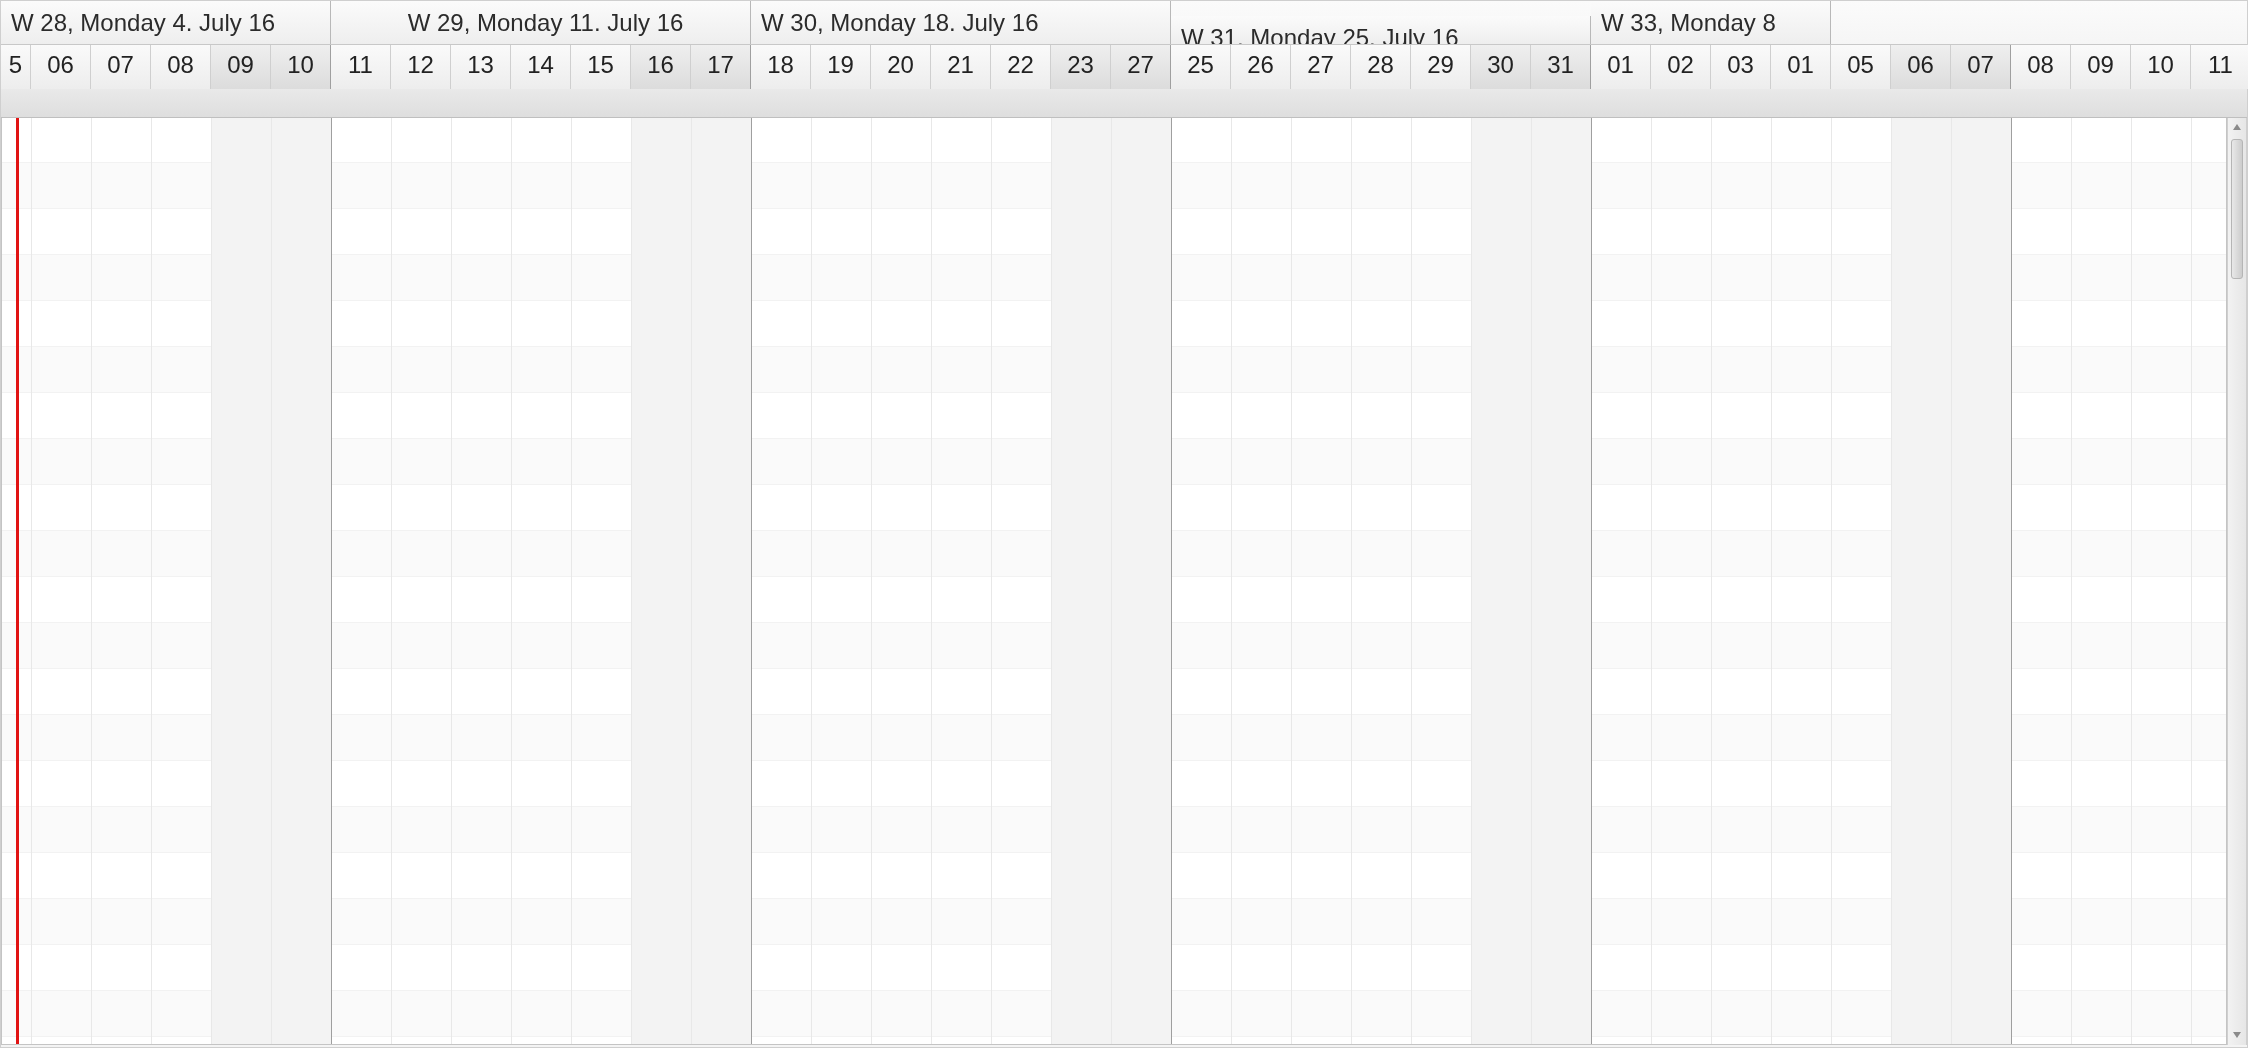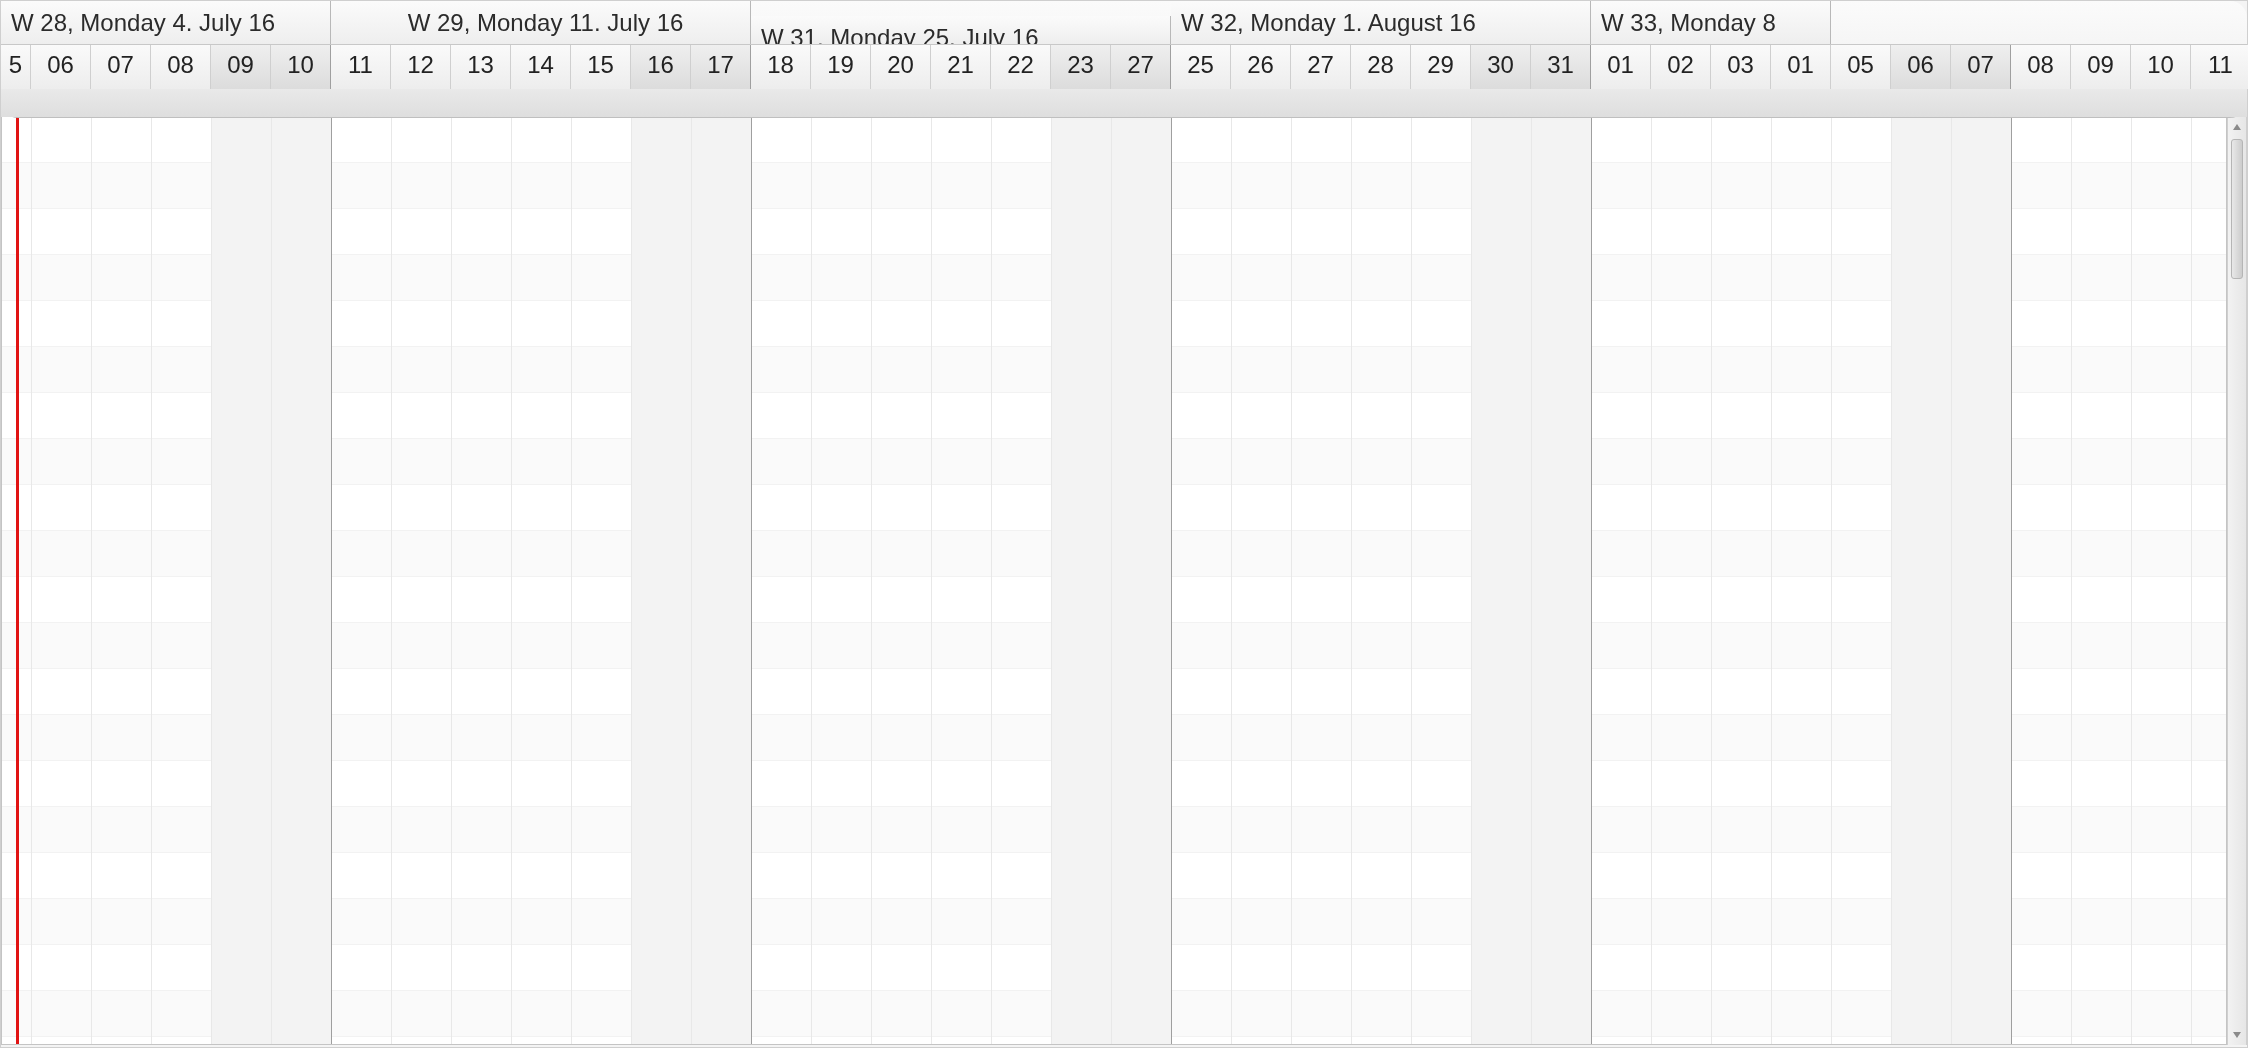--- a/index.html
+++ b/index.html
@@ -20,21 +20,20 @@
     border: 1px solid #cfcfcf;
   }
 
   
   .header {
     position: absolute;
     left: 0; right: 0; top: 0;
     border-bottom: 1px solid #bfbfbf;
     background: linear-gradient(#fbfbfb, #ececec);
     z-index: 5;
-    border-radius: 17px;
   }
   .header-weeks {
     display: flex;
     height: 44px;
     border-bottom: 1px solid #c8c8c8;
   }
   .header-week-cell {
     flex: 0 0 auto;
     border-right: 1px solid #b8b8b8;
     padding: 8px 0 0 10px;
@@ -151,22 +150,22 @@
 </style>
 </head>
 <body>
 
 <div class="frame">
 
   <div class="header">
     <div class="header-weeks" id="header-weeks">
         <div class="header-week-cell" style="width: 330px;"><span>W 28, Monday 4. July 16</span></div>
         <div class="header-week-cell" style="width: 420px; text-align: center;"><span>W 29, Monday 11. July 16</span></div>
+        <div class="header-week-cell" style="width: 420px;"><span>W 30, Monday 18. July 16</span></div>
         <div class="header-week-cell" style="width: 420px; margin-top: 15px;"><span>W 31, Monday 25. July 16</span></div>
-        <div class="header-week-cell" style="width: 420px;"><span>W 32, Monday 1. August 16</span></div>
         <div class="header-week-cell" style="width: 240px;"><span>W 33, Monday 8</span></div>
       </div>
     <div class="header-days" id="header-days">
         <div class="header-day-cell" style="width: 30px;"><span>5</span></div>
         <div class="header-day-cell" style="width: 60px;"><span>06</span></div>
         <div class="header-day-cell" style="width: 60px;"><span>07</span></div>
         <div class="header-day-cell" style="width: 60px;"><span>08</span></div>
         <div class="header-day-cell weekend" style="width: 60px;"><span>09</span></div>
         <div class="header-day-cell weekend week-end" style="width: 60px;"><span>10</span></div>
         <div class="header-day-cell" style="width: 60px;"><span>11</span></div>

